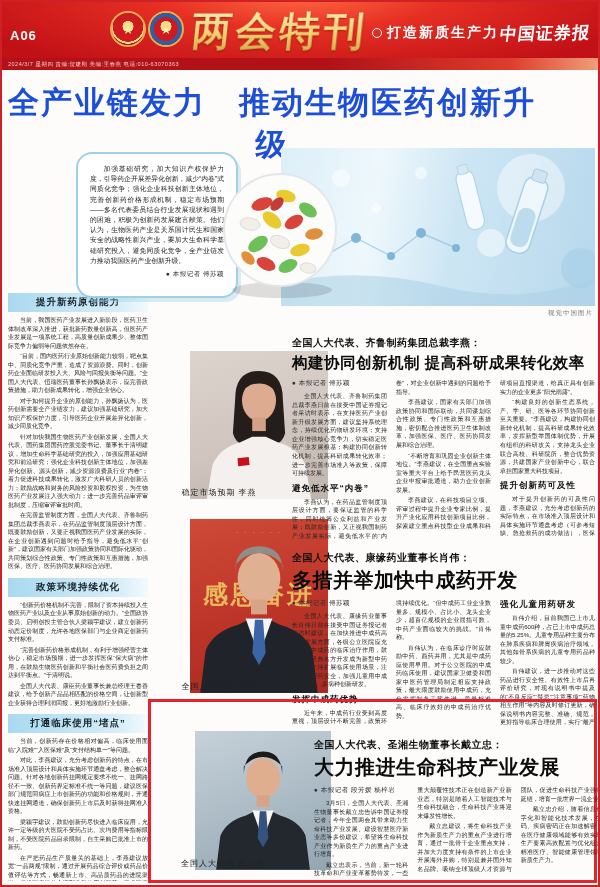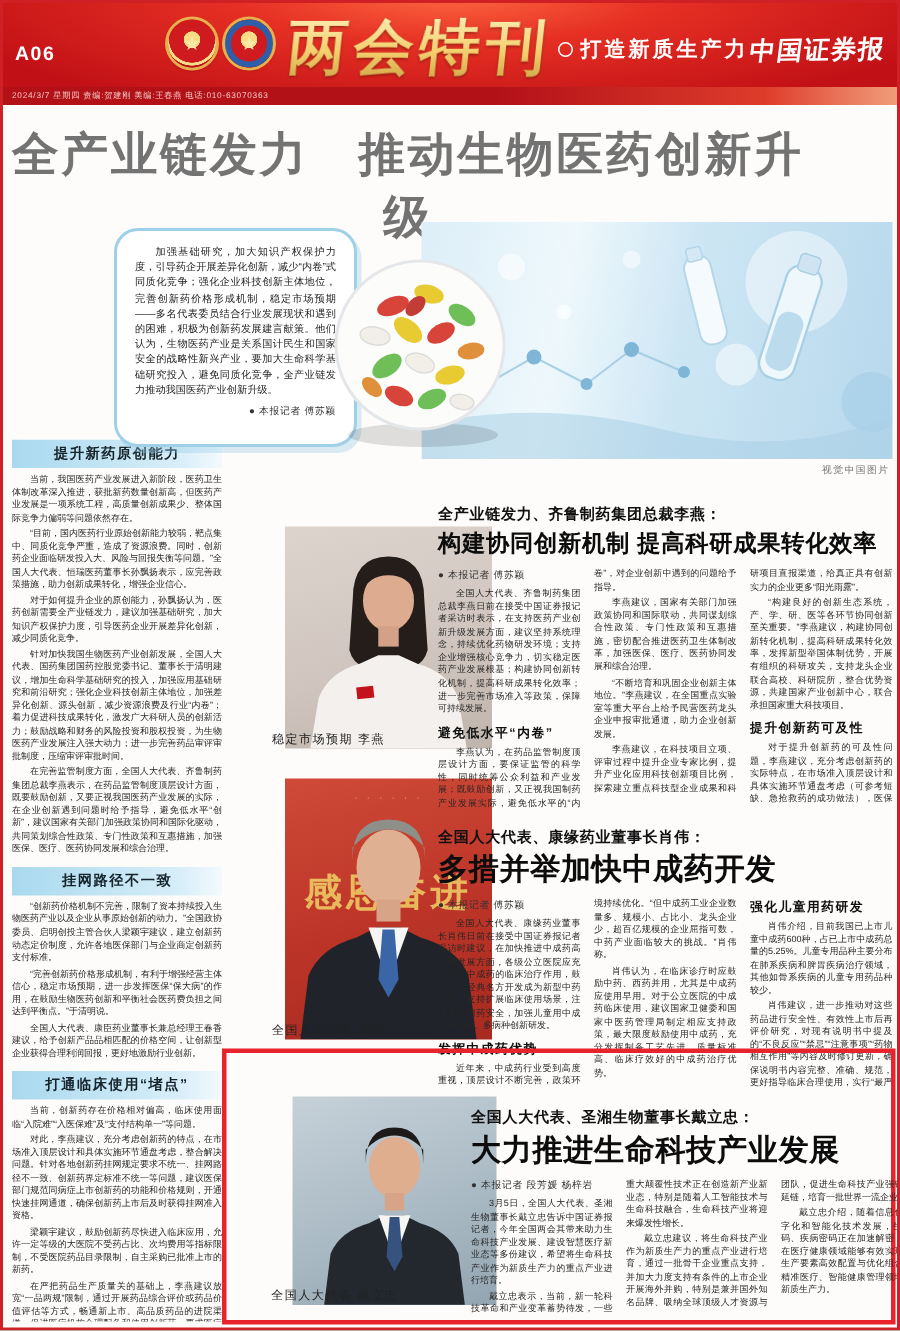--- a/index.html
+++ b/index.html
@@ -26,21 +26,21 @@
           display:flex;align-items:center;gap:5px;}
   .ring{display:inline-block;width:8px;height:8px;border:1.6px solid #fff;border-radius:50%;}
   .masthead{position:absolute;right:10px;top:22px;color:#fff;font-size:17px;font-weight:900;letter-spacing:1px;
             font-family:"DejaVu Serif","Liberation Serif",serif;transform:skewX(-8deg) rotate(-1deg);}
   .info-strip{position:absolute;left:0;top:58px;width:600px;height:12px;z-index:3;
               background:linear-gradient(90deg,#b21118 55%,#de3c2b 85%,#f0a07c 100%);
               color:#f3c7c2;font-size:5.5px;line-height:12px;padding-left:8px;box-sizing:border-box;letter-spacing:.5px;}
 
   
   .main-headline{position:absolute;left:0;top:82px;width:544px;margin:0;text-align:center;
-                 font-size:31px;font-weight:900;letter-spacing:2px;color:#737373;}
+                 font-size:31px;font-weight:900;letter-spacing:2px;color:#1d4ed8;}
 
   
   .hero{position:absolute;left:281px;top:148px;width:314px;height:158px;overflow:hidden;
         background:linear-gradient(100deg,#dceef8 0%,#eef8fc 30%,#cde6f4 55%,#b7d8ec 100%);}
   .photo-credit{position:absolute;right:7px;top:309px;font-size:6.5px;color:#777;letter-spacing:1px;}
 
   
   .lede-box{position:absolute;left:76px;top:152px;width:162px;height:146px;box-sizing:border-box;
             border:2.5px solid #9fd0e8;border-radius:16px;background:#ffffff;
             padding:10px 12px 6px 12px;z-index:1;box-shadow:3px 4px 0 rgba(150,200,228,.35);}
@@ -177,21 +177,21 @@
     </g>
   </svg>
 
   <section class="col-left">
     <div class="sec-bar">提升新药原创能力</div>
     <p class="body-p">当前，我国医药产业发展进入新阶段，医药卫生体制改革深入推进，获批新药数量创新高，但医药产业发展是一项系统工程，高质量创新成果少、整体国际竞争力偏弱等问题依然存在。</p>
     <p class="body-p">“目前，国内医药行业原始创新能力较弱，靶点集中、同质化竞争严重，造成了资源浪费。同时，创新药企业面临研发投入大、风险与回报失衡等问题。”全国人大代表、恒瑞医药董事长孙飘扬表示，应完善政策措施，助力创新成果转化，增强企业信心。</p>
     <p class="body-p">对于如何提升企业的原创能力，孙飘扬认为，医药创新需要全产业链发力，建议加强基础研究，加大知识产权保护力度，引导医药企业开展差异化创新，减少同质化竞争。</p>
     <p class="body-p">针对加快我国生物医药产业创新发展，全国人大代表、国药集团国药控股党委书记、董事长于清明建议，增加生命科学基础研究的投入，加强应用基础研究和前沿研究；强化企业科技创新主体地位，加强差异化创新、源头创新，减少资源浪费及行业“内卷”；着力促进科技成果转化，激发广大科研人员的创新活力；鼓励战略和财务的风险投资和股权投资，为生物医药产业发展注入强大动力；进一步完善药品审评审批制度，压缩审评审批时间。</p>
     <p class="body-p">在完善监管制度方面，全国人大代表、齐鲁制药集团总裁李燕表示，在药品监管制度顶层设计方面，既要鼓励创新，又要正视我国医药产业发展的实际，在企业创新遇到问题时给予指导，避免低水平“创新”，建议国家有关部门加强政策协同和国际化驱动，共同策划综合性政策、专门性政策和互惠措施，加强医保、医疗、医药协同发展和综合治理。</p>
-    <div class="sec-bar mt">挂网路径不一致</div>
+    <div class="sec-bar mt">政策环境持续优化</div>
     <p class="body-p">“创新药价格机制不完善，限制了资本持续投入生物医药产业以及企业从事原始创新的动力。”全国政协委员、启明创投主管合伙人梁颖宇建议，建立创新药动态定价制度，允许各地医保部门与企业商定创新药支付标准。</p>
     <p class="body-p">“完善创新药价格形成机制，有利于增强经营主体信心，稳定市场预期，进一步发挥医保“保大病”的作用，在鼓励生物医药创新和平衡社会医药费负担之间达到平衡点。”于清明说。</p>
     <p class="body-p">全国人大代表、康臣药业董事长兼总经理王春香建议，给予创新产品品相匹配的价格空间，让创新型企业获得合理利润回报，更好地激励行业创新。</p>
     <div class="sec-bar mt">打通临床使用“堵点”</div>
     <p class="body-p">当前，创新药存在价格相对偏高，临床使用面临“入院难”“入医保难”及“支付结构单一”等问题。</p>
     <p class="body-p">对此，李燕建议，充分考虑创新药的特点，在市场准入顶层设计和具体实施环节通盘考虑，整合解决问题。针对各地创新药挂网规定要求不统一、挂网路径不一致、创新药界定标准不统一等问题，建议医保部门规范同病症上市创新药的功能和价格规则，开通快速挂网通道，确保创新药上市后及时获得挂网准入资格。</p>
     <p class="body-p">梁颖宇建议，鼓励创新药尽快进入临床应用，允许一定等级的大医院不受药占比、次均费用等指标限制，不受医院药品目录限制，自主采购已批准上市的新药。</p>
     <p class="body-p">在严把药品生产质量关的基础上，李燕建议放宽“一品两规”限制，通过开展药品综合评价或药品价值评估等方式，畅通新上市、高品质药品的进院渠道，促进医疗机构合理配备和使用创新药，要求医疗机构定期、系统性开展新药准入工作。</p>
 
   </section>
@@ -216,21 +216,21 @@
       <path d="M32 30 Q32 10 50 10 Q68 10 68 30 L68 24 Q60 15 50 15 Q40 15 32 24 Z" fill="#8f8f8a"></path>
       <rect x="44" y="50" width="12" height="11" fill="#d7a487"></rect>
       <path d="M6 120 L10 88 Q16 74 34 69 L44 64 H56 L66 69 Q84 74 90 88 L94 120 Z" fill="#20242a"></path>
       <path d="M40 64 L50 92 L60 64 Z" fill="#f5f5f3"></path>
       <path d="M47 65 H53 L55 90 L50 99 L45 90 Z" fill="#3a66a8"></path>
     </svg>
   </figure>
   <figcaption class="caption cap2">全国人大代表 肖伟</figcaption>
 
   <section class="article a2">
-    <div class="kicker">全产业链发力、齐鲁制药集团总裁李燕：</div>
+    <div class="kicker">全国人大代表、齐鲁制药集团总裁李燕：</div>
     <h2 class="art-headline">构建协同创新机制 提高科研成果转化效率</h2>
     <div class="cols cols-a2">
       <div class="byline">● 本报记者 傅苏颖</div>
       <p>全国人大代表、齐鲁制药集团总裁李燕日前在接受中国证券报记者采访时表示，在支持医药产业创新升级发展方面，建议坚持系统理念，持续优化药物研发环境；支持企业增强核心竞争力，切实稳定医药产业发展根基；构建协同创新转化机制，提高科研成果转化效率；进一步完善市场准入等政策，保障可持续发展。</p>
       <h3>避免低水平“内卷”</h3>
       <p>李燕认为，在药品监管制度顶层设计方面，要保证监管的科学性，同时统筹公众利益和产业发展；既鼓励创新，又正视我国制药产业发展实际，避免低水平的“内卷”，对企业创新中遇到的问题给予指导。</p>
       <p>李燕建议，国家有关部门加强政策协同和国际联动，共同谋划综合性政策、专门性政策和互惠措施，密切配合推进医药卫生体制改革，加强医保、医疗、医药协同发展和综合治理。</p>
       <p>“不断培育和巩固企业创新主体地位。”李燕建议，在全国重点实验室等重大平台上给予民营医药龙头企业申报审批通道，助力企业创新发展。</p>
       <p>李燕建议，在科技项目立项、评审过程中提升企业专家比例，提升产业化应用科技创新项目比例，探索建立重点科技型企业成果和科研项目直报渠道，给真正具有创新实力的企业更多“阳光雨露”。</p>
       <p>“构建良好的创新生态系统，产、学、研、医等各环节协同创新至关重要。”李燕建议，构建协同创新转化机制，提高科研成果转化效率，发挥新型举国体制优势，开展有组织的科研攻关，支持龙头企业联合高校、科研院所，整合优势资源，共建国家产业创新中心，联合承担国家重大科技项目。</p>

